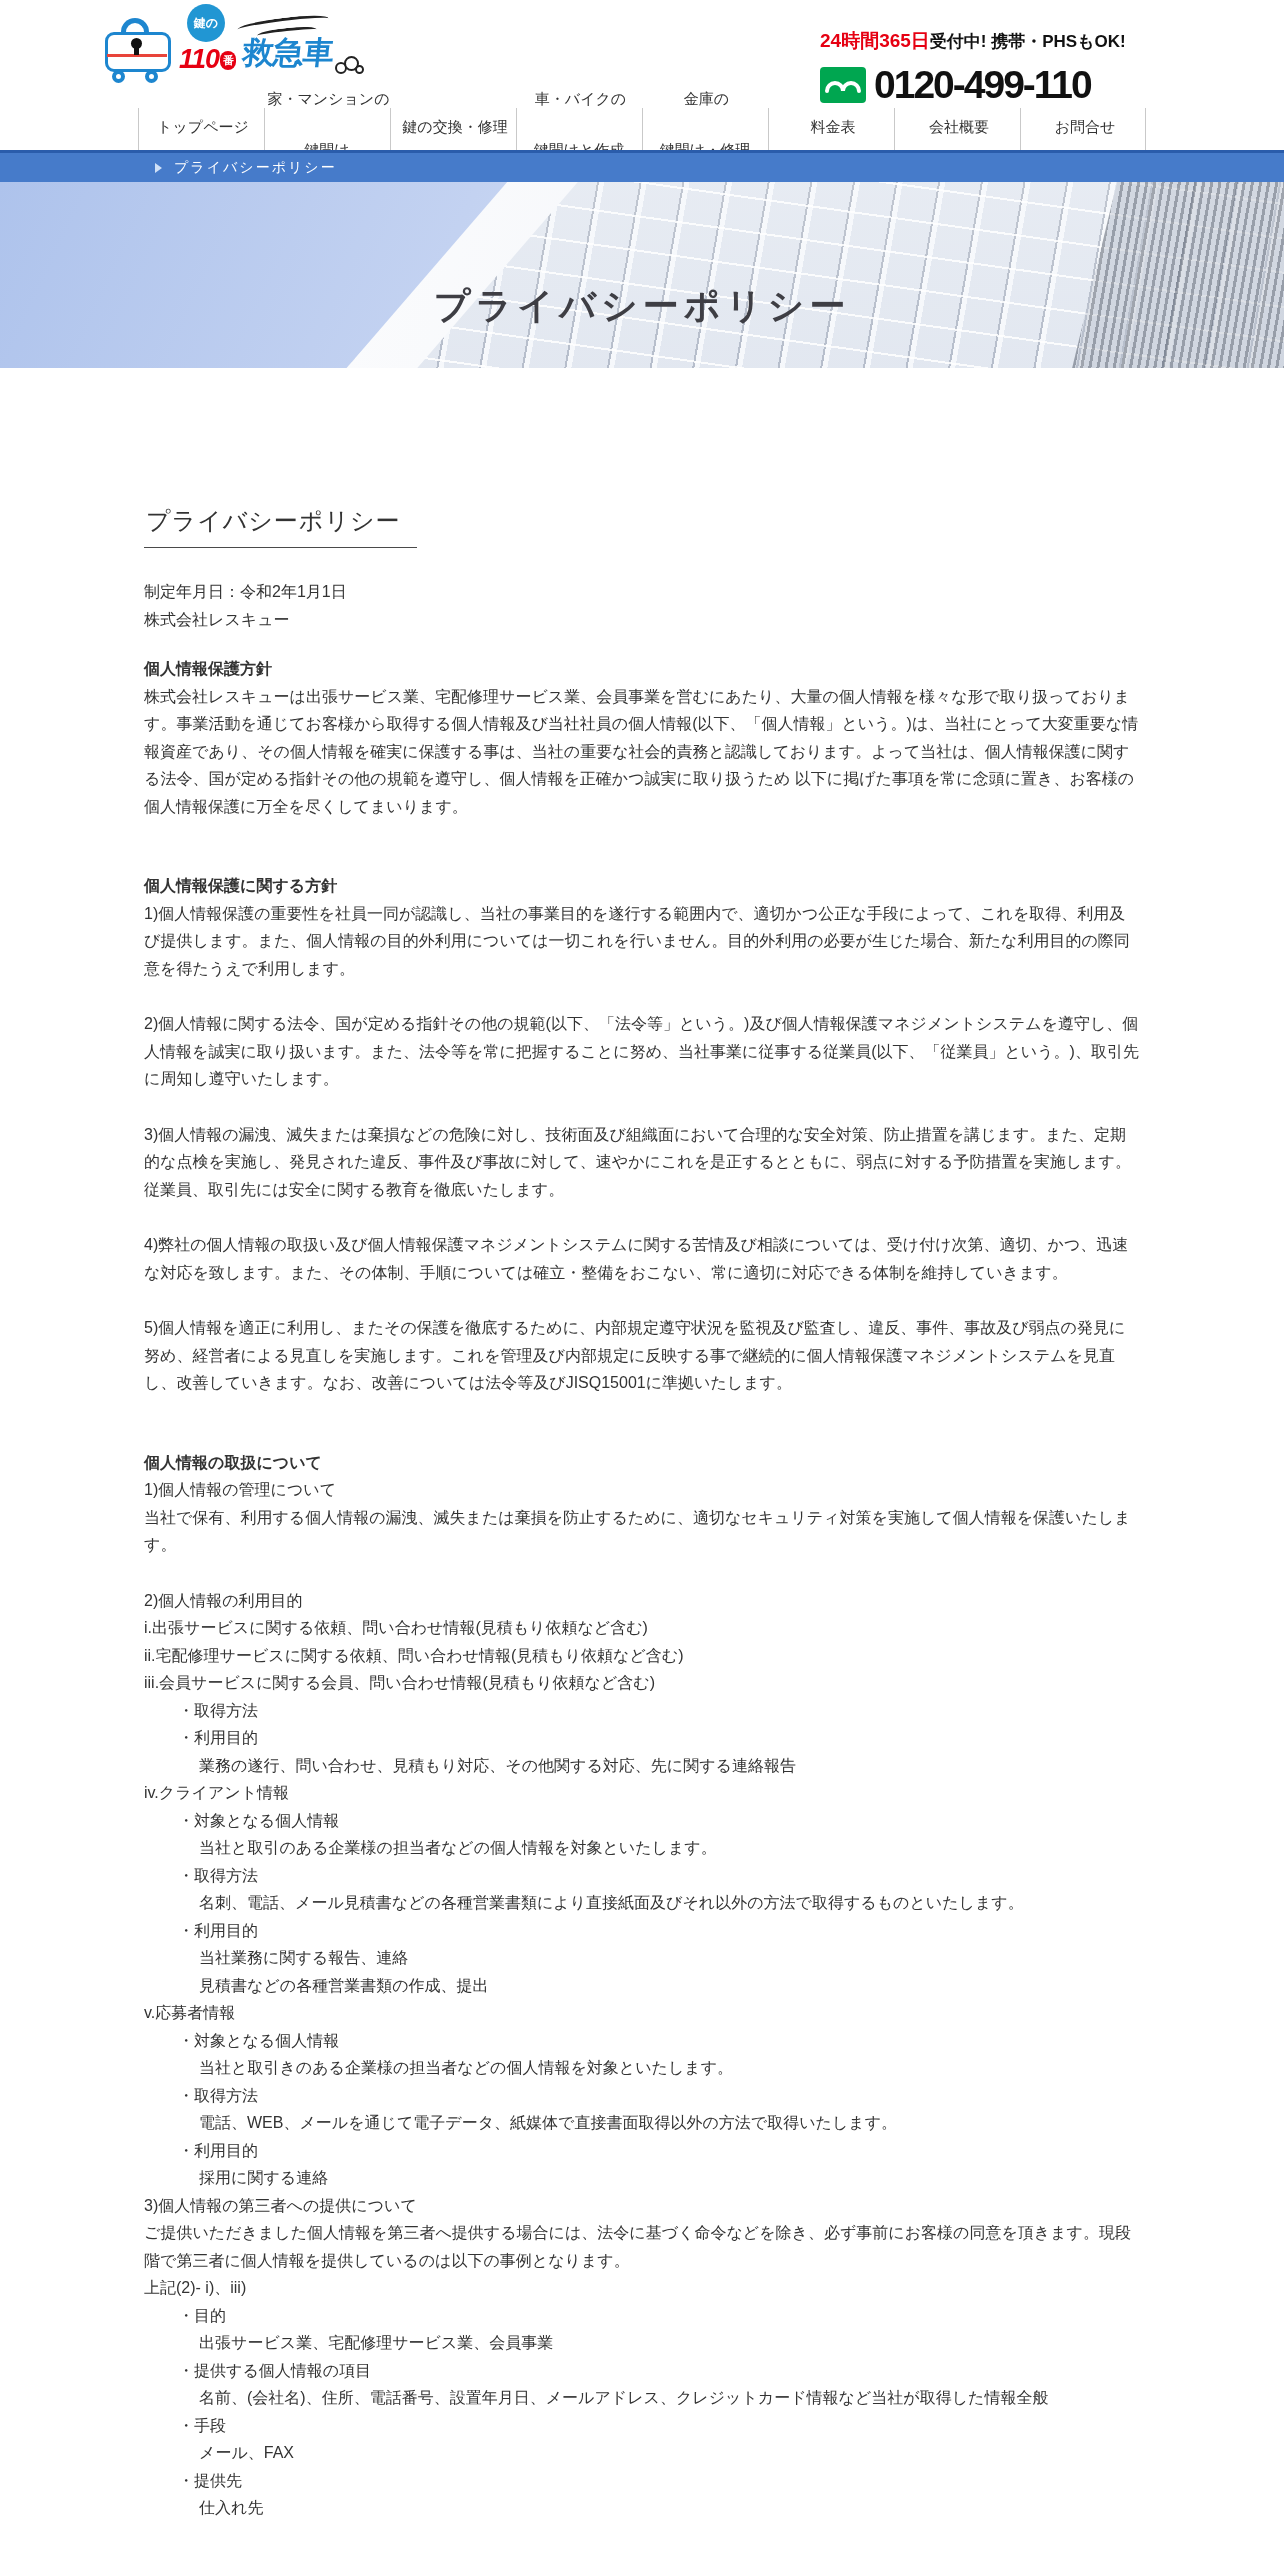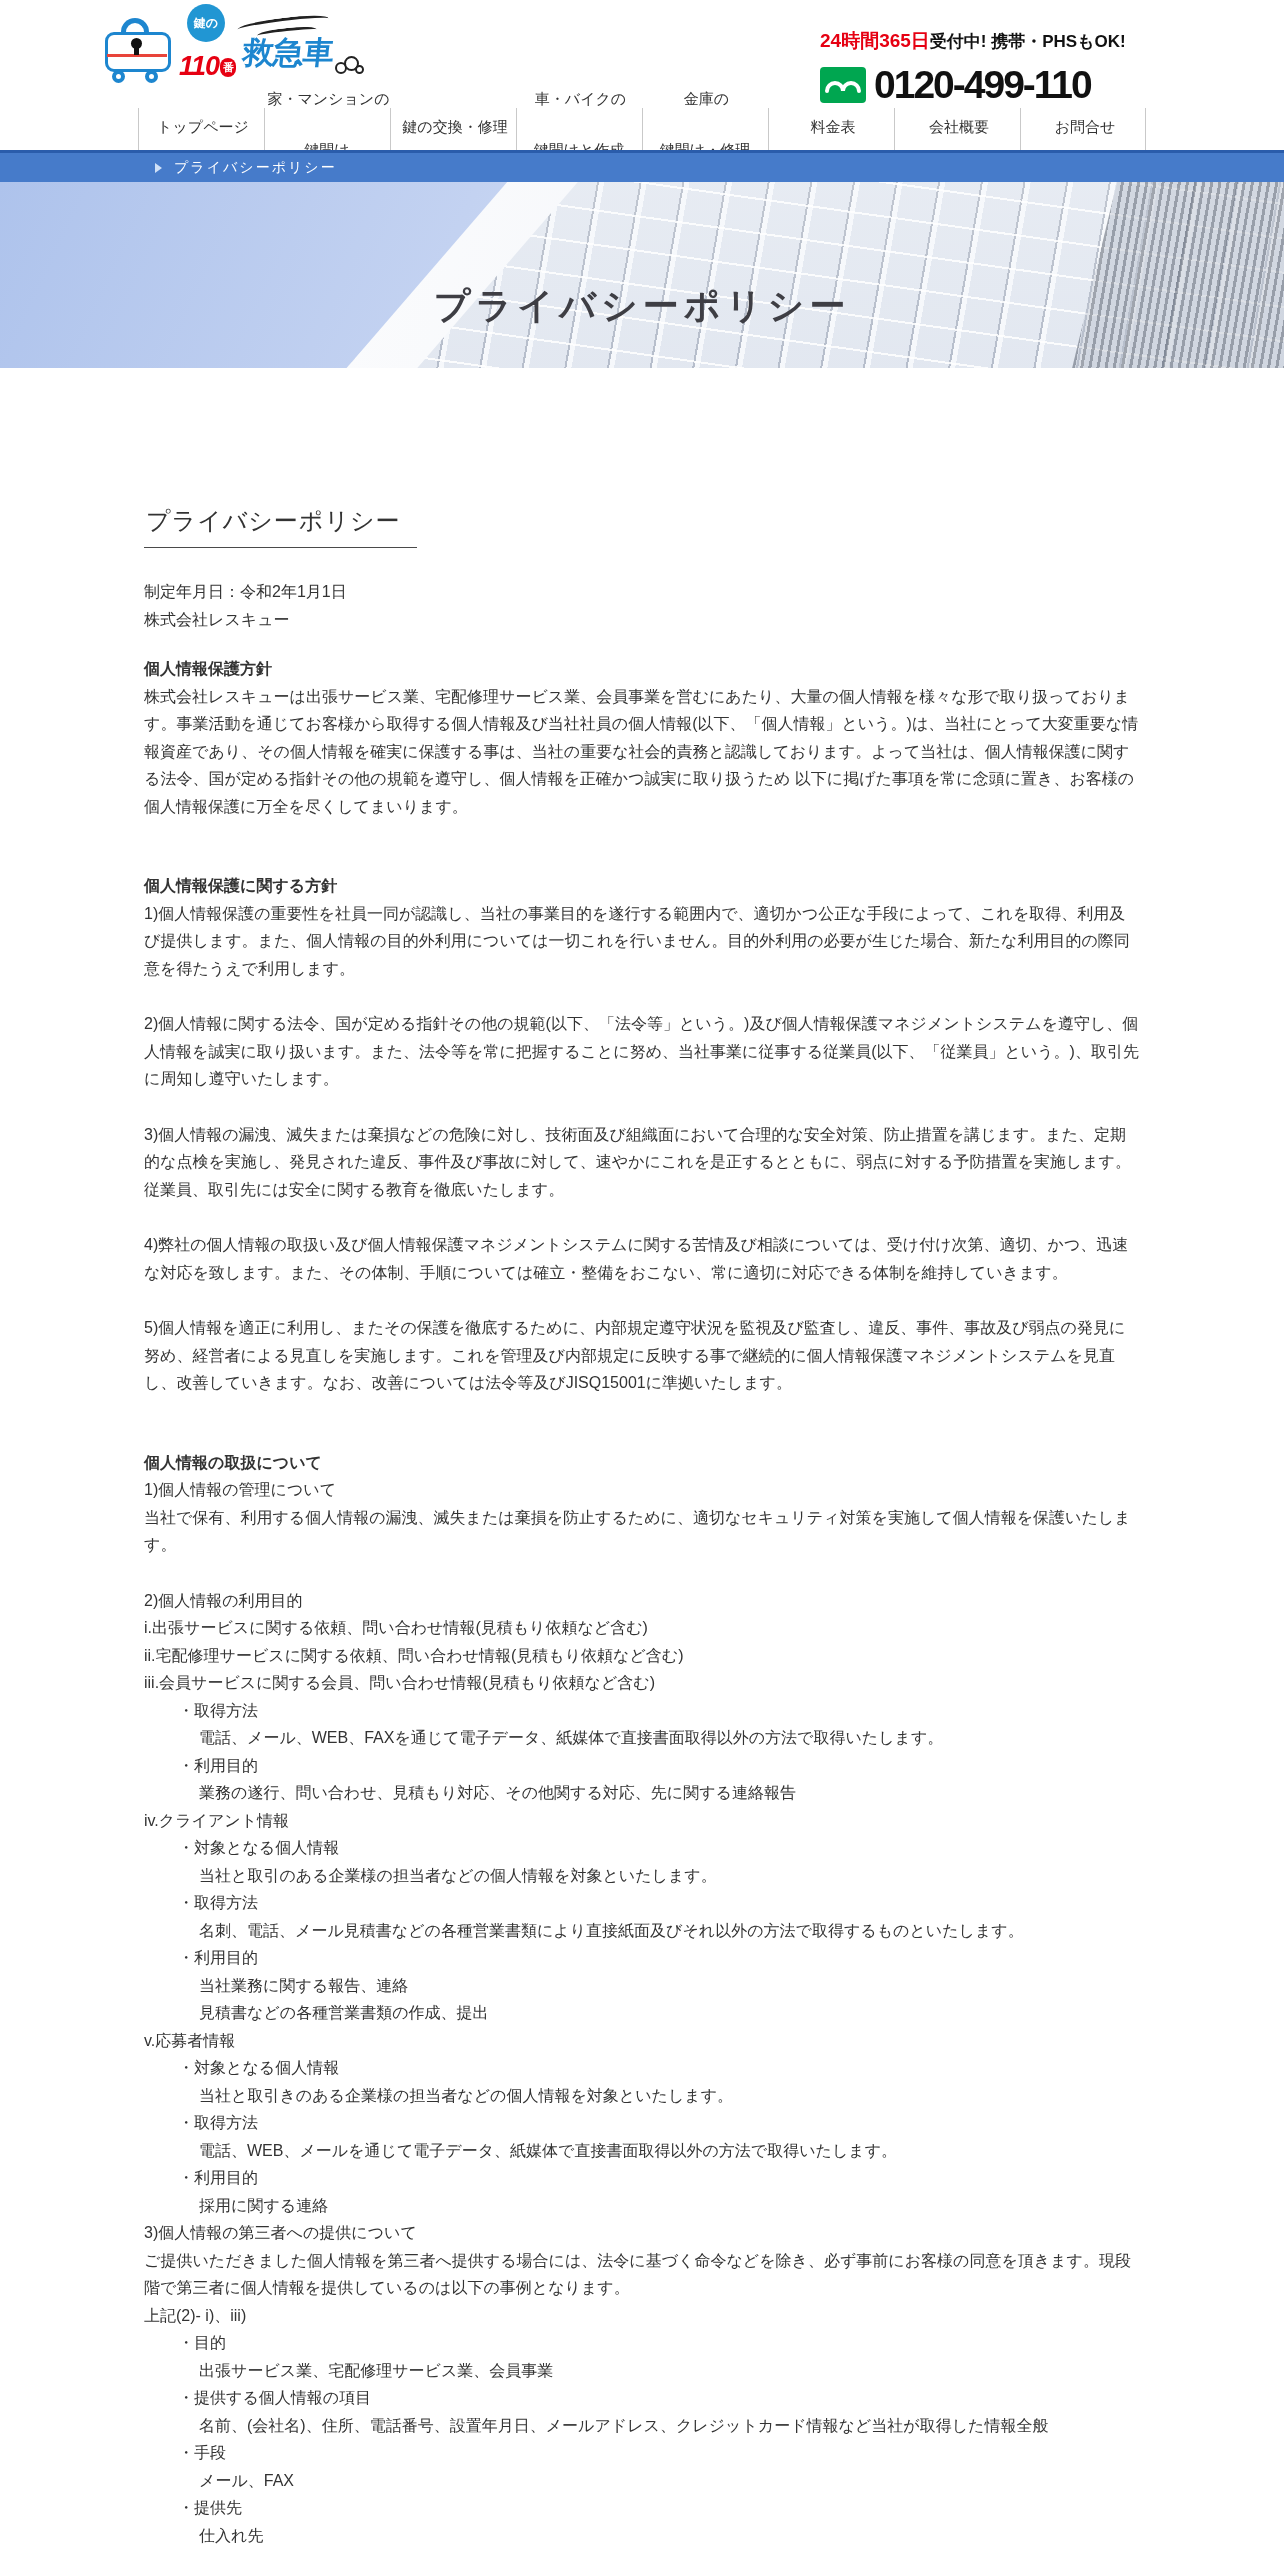--- a/index.html
+++ b/index.html
@@ -18,21 +18,21 @@
   .truck-shackle { position:absolute; left:16px; top:-8px; width:28px; height:18px;
     border:5px solid #1d86cf; border-bottom:none; border-radius:15px 15px 0 0; }
   .truck-keyhole { position:absolute; left:26px; top:12px; width:11px; height:11px; background:#111; border-radius:50%; }
   .truck-keyhole:after { content:""; position:absolute; left:3px; top:8px; width:5px; height:9px; background:#111; }
   .wheel { position:absolute; bottom:-3px; width:13px; height:13px; background:#fff;
     border:4px solid #1d86cf; border-radius:50%; }
   .wheel.w1 { left:7px; } .wheel.w2 { left:40px; }
   .logo-badge { position:absolute; left:82px; top:0; width:38px; height:38px; background:#2196d3;
     border-radius:50%; color:#fff; font-size:12px; font-weight:bold; display:flex;
     align-items:center; justify-content:center; }
-  .logo-110 { position:absolute; left:74px; top:47px; font-size:27px; font-weight:900;
+  .logo-110 { position:absolute; left:74px; top:40px; font-size:27px; font-weight:900;
     font-style:italic; color:#e60012; letter-spacing:-1px; }
   .logo-ban { display:inline-block; font-size:11px; font-style:normal; background:#e60012;
     color:#fff; border-radius:8px; padding:2px 3px; vertical-align:4px; margin-left:1px; }
   .logo-kyu { position:absolute; left:138px; top:28px; font-size:31px; font-weight:900;
     color:#1d86cf; transform:skewX(-6deg); letter-spacing:-1px;
     text-shadow:1px 1px 0 #fff, -1px -1px 0 #fff; }
   .speedline { position:absolute; border-top:3px solid #222; border-radius:100%; }
   .sl1 { left:132px; top:14px; width:92px; height:12px; transform:rotate(-7deg); }
   .sl2 { left:152px; top:24px; width:60px; height:9px; transform:rotate(-6deg); }
   .puff { position:absolute; left:230px; top:52px; width:30px; height:22px; }
@@ -215,21 +215,20 @@
       <div class="blk gap2"></div>
       <div class="blk h">個人情報の取扱について</div>
       <div class="blk p">1)個人情報の管理について</div>
       <div class="blk p">当社で保有、利用する個人情報の漏洩、滅失または棄損を防止するために、適切なセキュリティ対策を実施して個人情報を保護いたします。</div>
       <div class="blk gap"></div>
       <div class="blk p">2)個人情報の利用目的</div>
       <div class="blk p">i.出張サービスに関する依頼、問い合わせ情報(見積もり依頼など含む)</div>
       <div class="blk p">ii.宅配修理サービスに関する依頼、問い合わせ情報(見積もり依頼など含む)</div>
       <div class="blk p">iii.会員サービスに関する会員、問い合わせ情報(見積もり依頼など含む)</div>
       <div class="blk l1">・取得方法</div>
-      <div class="blk l2">電話、メール、WEB、FAXを通じて電子データ、紙媒体で直接書面取得以外の方法で取得いたします。</div>
       <div class="blk l1">・利用目的</div>
       <div class="blk l2">業務の遂行、問い合わせ、見積もり対応、その他関する対応、先に関する連絡報告</div>
       <div class="blk p">iv.クライアント情報</div>
       <div class="blk l1">・対象となる個人情報</div>
       <div class="blk l2">当社と取引のある企業様の担当者などの個人情報を対象といたします。</div>
       <div class="blk l1">・取得方法</div>
       <div class="blk l2">名刺、電話、メール見積書などの各種営業書類により直接紙面及びそれ以外の方法で取得するものといたします。</div>
       <div class="blk l1">・利用目的</div>
       <div class="blk l2">当社業務に関する報告、連絡</div>
       <div class="blk l2">見積書などの各種営業書類の作成、提出</div>

